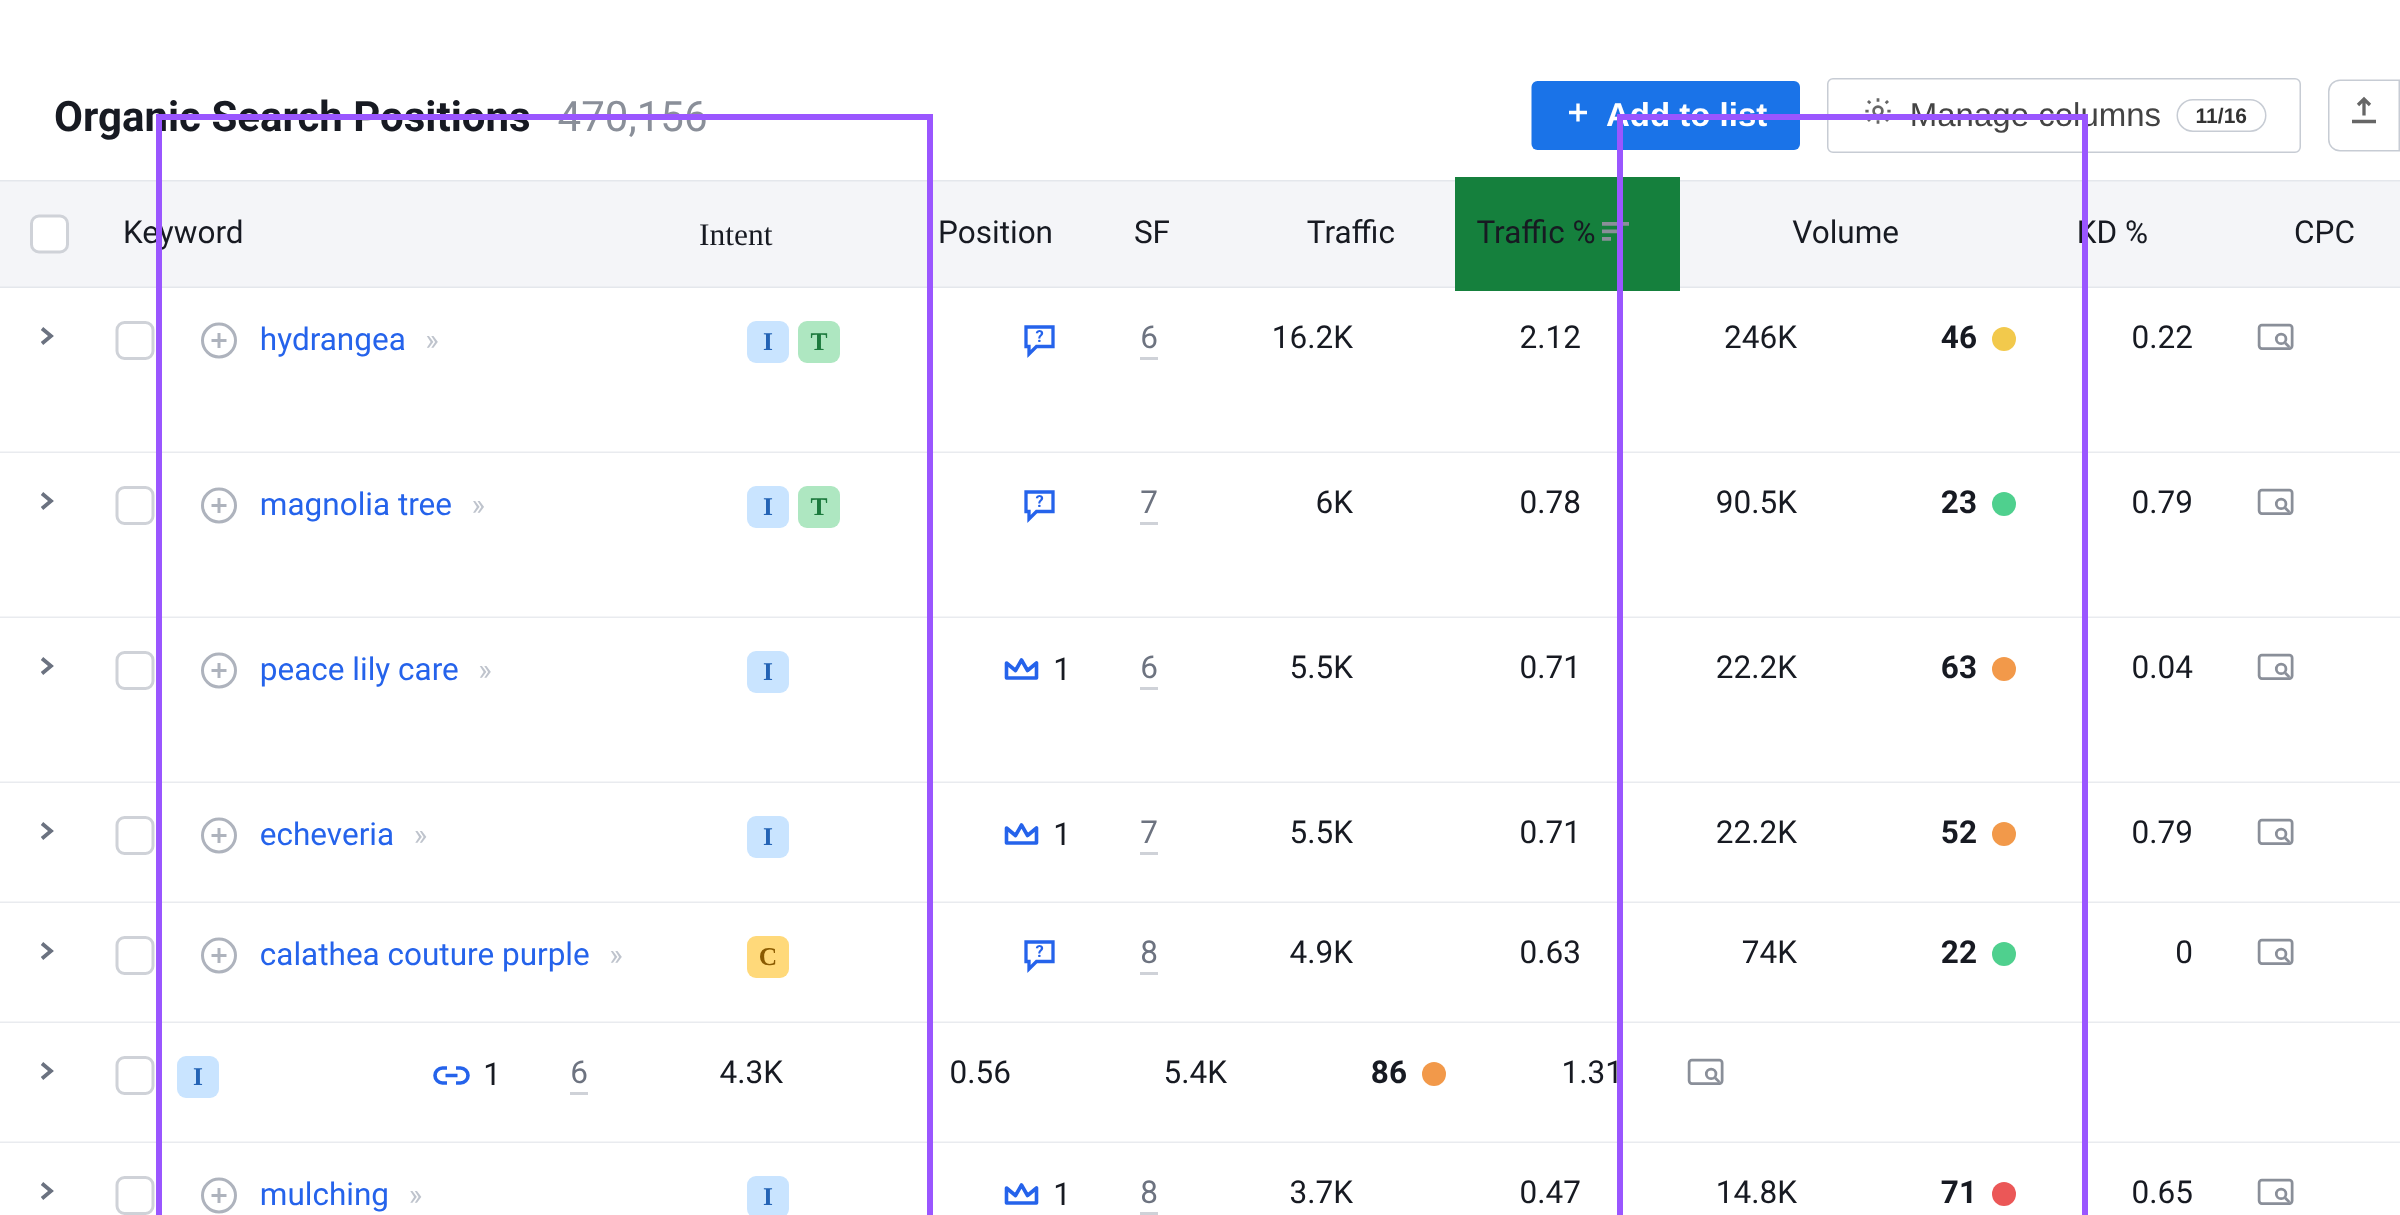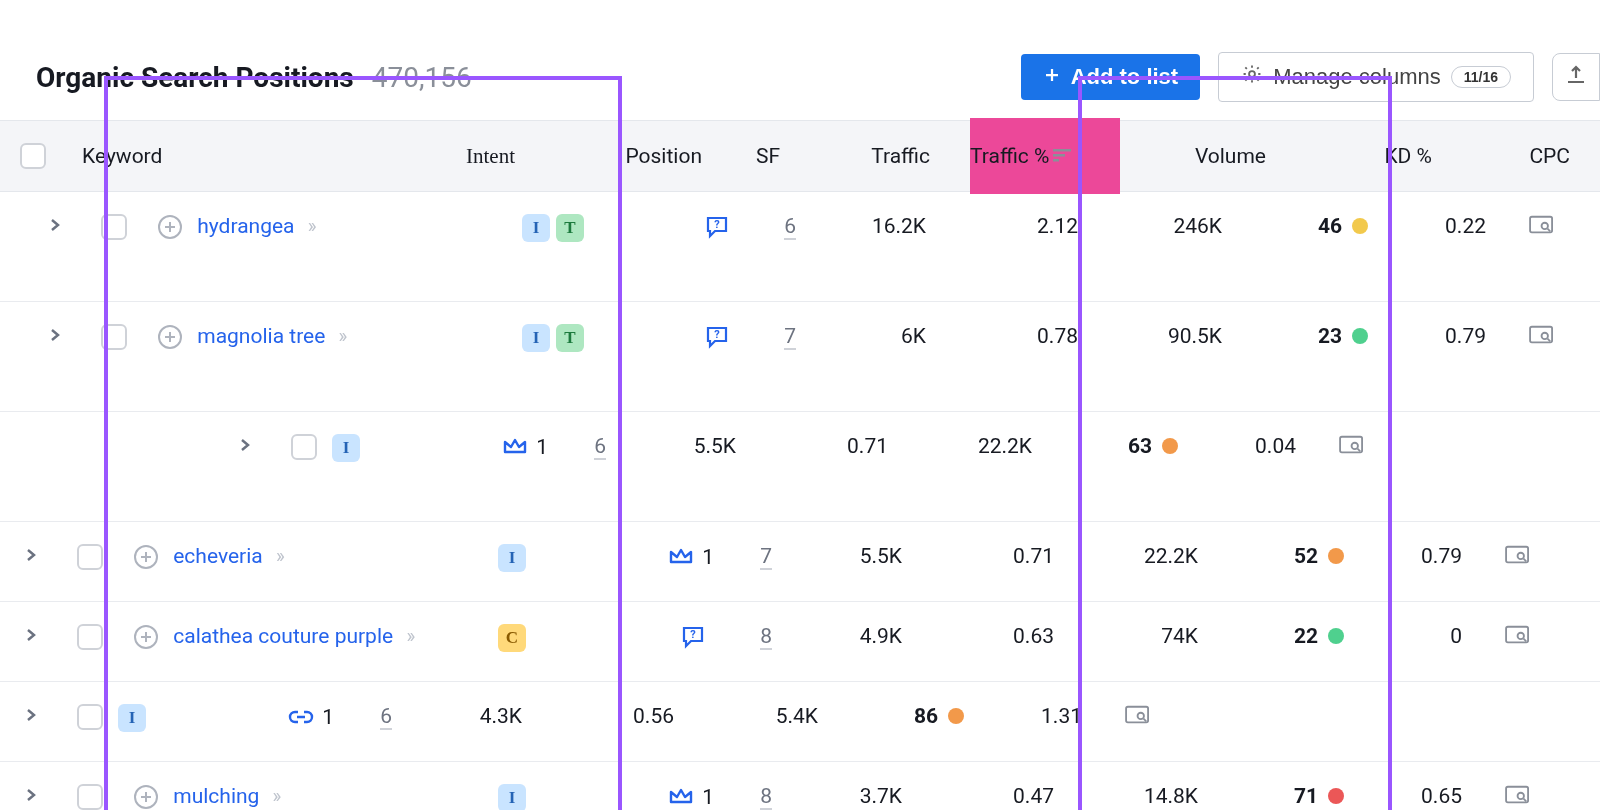--- a/index.html
+++ b/index.html
@@ -94,42 +94,42 @@
   .col-vol    { flex: 0 0 140px; text-align:right; padding-right: 14px;}
   .col-kd     { flex: 0 0 150px; text-align:right; padding-right: 18px; font-weight: bold;}
   .col-cpc    { flex: 0 0 110px; text-align:right; padding-right: 10px;}
   .col-serp   { flex: 0 0 80px; text-align:right; display:flex; justify-content:flex-end; padding-right: 20px;}
   .th {
     color: #171a22;
     font-weight: 400;
     font-size: 21px;
   }
   .th.sorted {
-    background: #ec4899;
+    background: #15803d;
     height: 76px;
     display: flex;
     align-items: center;
-    justify-content: flex-start;
+    justify-content: center;
   }
   .sort-icon { display:inline-block; margin-left:4px; }
   .checkbox {
     width: 26px; height: 26px;
     border: 2px solid #cfd2d8;
     border-radius: 6px;
     background: #fff;
   }
   
   .tbody { }
   .row {
     display: flex;
     align-items: flex-start;
     border-bottom: 1px solid #e9ebef;
     padding-top: 22px;
   }
-  .row.tall { min-height: 110px; justify-content: center; }
+  .row.tall { min-height: 110px; }
   .row.short{ min-height: 80px; }
   .expand-icon svg { width: 16px; height: 16px; color:#6b7280; }
   .add-icon {
     display:inline-flex; width:24px; height:24px;
     border:2px solid #aeb3bd; border-radius:50%;
     align-items:center; justify-content:center; margin-right:10px;
     vertical-align: middle;
   }
   .add-icon svg { width:12px; height:12px; color:#aeb3bd; }
   .kw-link { color:#2563eb; font-size:21px; }
@@ -320,20 +320,29 @@
       </div>
       <div class="row tall">
         <div class="col-expand">
           <span class="expand-icon"><svg viewBox="0 0 16 16" fill="none" stroke="#6b7280" stroke-width="2.5">
               <path d="M5 3l6 5-6 5"></path>
             </svg></span>
         </div>
         <div class="col-check">
           <div class="checkbox"></div>
         </div>
+        <div class="col-keyword">
+      <span class="add-icon">
+            <svg viewBox="0 0 12 12" stroke="currentColor" stroke-width="2">
+              <path d="M6 1v10M1 6h10"></path>
+            </svg>
+          </span>
+      <a class="kw-link">peace lily care</a>
+      <span class="chev">››</span>
+    </div>
         <div class="col-intent">
           <div class="intent-badges">
             <span class="badge I">I</span>
           </div>
         </div>
         <div class="col-pos">
           <div class="pos-wrap">
       <span class="pos-icon"><svg viewBox="0 0 26 26">
                 <use href="#icon-crown"></use>
               </svg></span>

